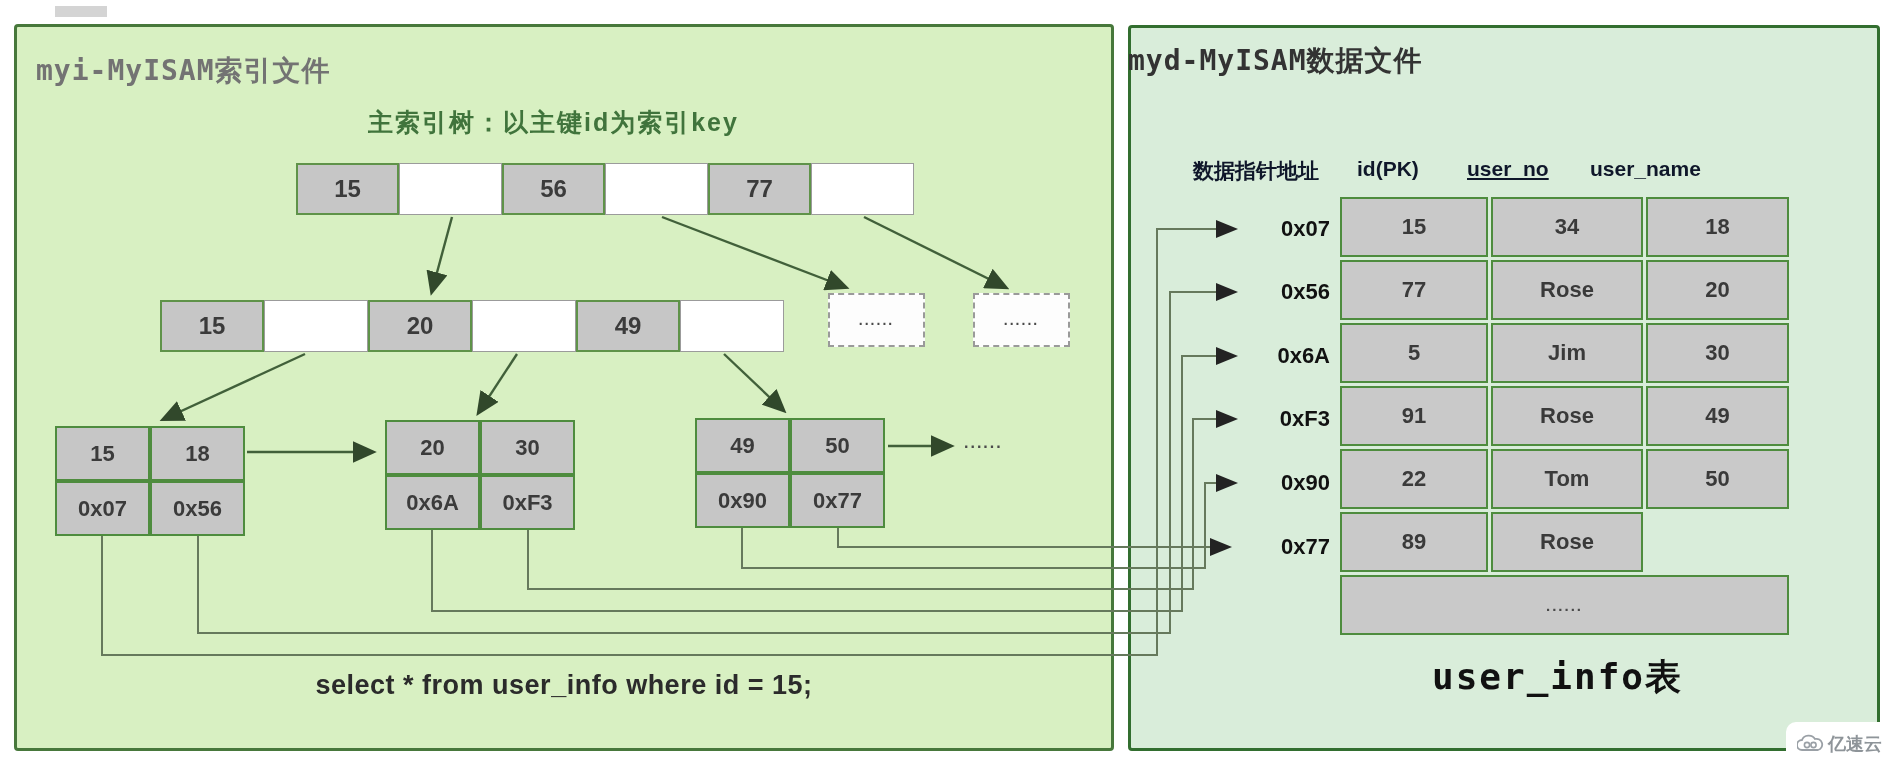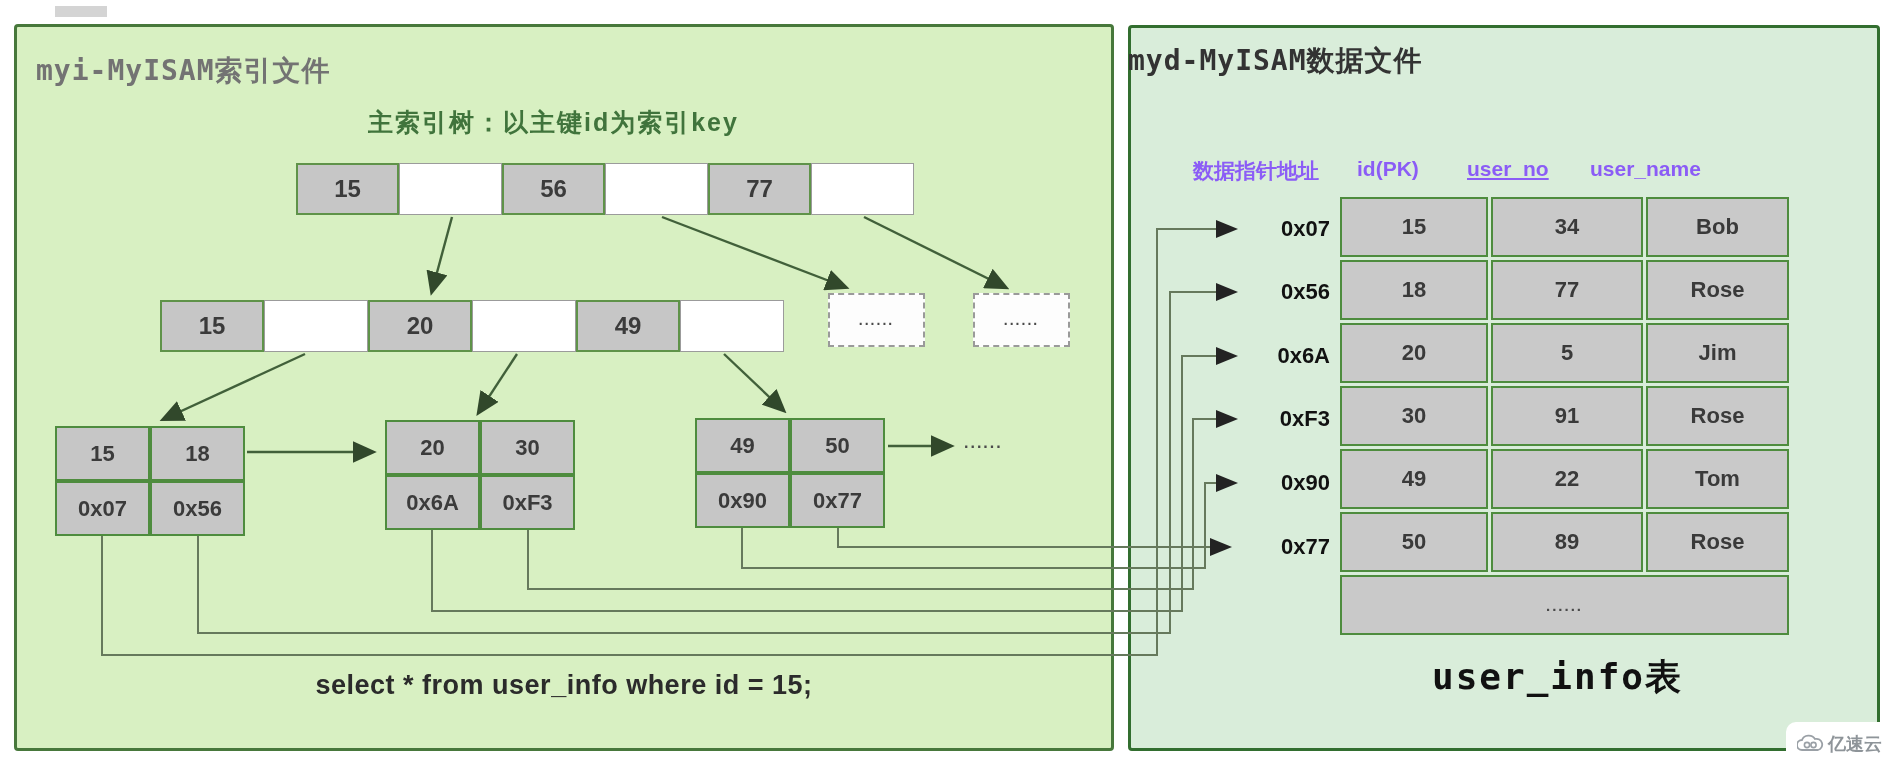--- a/index.html
+++ b/index.html
@@ -29,21 +29,21 @@
 
   .dashed-node{position:absolute;width:97px;height:54px;box-sizing:border-box;
     background:#fdfdfd;border:2px dashed #9a9a9a;display:flex;align-items:center;
     justify-content:center;font-weight:bold;color:#4a4a4a;font-size:14px;letter-spacing:2px;}
 
   .leaf{position:absolute;display:grid;grid-template-columns:95px 95px;grid-auto-rows:55px;}
   .leaf .cell{background:#c6c6c6;border:2px solid #4e8c3e;font-size:22px;}
 
   .dots-float{position:absolute;font-weight:bold;color:#4a4a4a;font-size:16px;letter-spacing:2px;}
 
-  .col-header{position:absolute;top:157px;font-weight:bold;color:#8b5cf6;font-size:21px;white-space:nowrap;}
+  .col-header{position:absolute;top:157px;font-weight:bold;color:#0f172a;font-size:21px;white-space:nowrap;}
 
   #data-table{position:absolute;left:1340px;top:197px;display:grid;
     grid-template-columns:148px 152px 143px;grid-auto-rows:60px;gap:3px;}
   #data-table .cell{background:#c9c9c9;border:2px solid #4e8c3e;font-size:22px;color:#3a3a3a;}
   #data-table .dots-cell{grid-column:1 / -1;font-size:15px;letter-spacing:2px;color:#4a4a4a;}
 
   .addr{position:absolute;left:1244px;width:86px;text-align:right;font-weight:bold;
     font-size:22px;color:#111111;white-space:nowrap;}
 
   #table-label{position:absolute;left:1128px;top:653px;width:859px;text-align:center;
@@ -156,21 +156,20 @@
   <div class="addr" style="top:216px;">0x07</div>
   <div class="addr" style="top:279px;">0x56</div>
   <div class="addr" style="top:343px;">0x6A</div>
   <div class="addr" style="top:406px;">0xF3</div>
   <div class="addr" style="top:470px;">0x90</div>
   <div class="addr" style="top:534px;">0x77</div>
 
   <div id="data-table">
     <div class="cell">15</div>
     <div class="cell">34</div>
-    <div class="cell">Bob</div>
     <div class="cell">18</div>
     <div class="cell">77</div>
     <div class="cell">Rose</div>
     <div class="cell">20</div>
     <div class="cell">5</div>
     <div class="cell">Jim</div>
     <div class="cell">30</div>
     <div class="cell">91</div>
     <div class="cell">Rose</div>
     <div class="cell">49</div>

